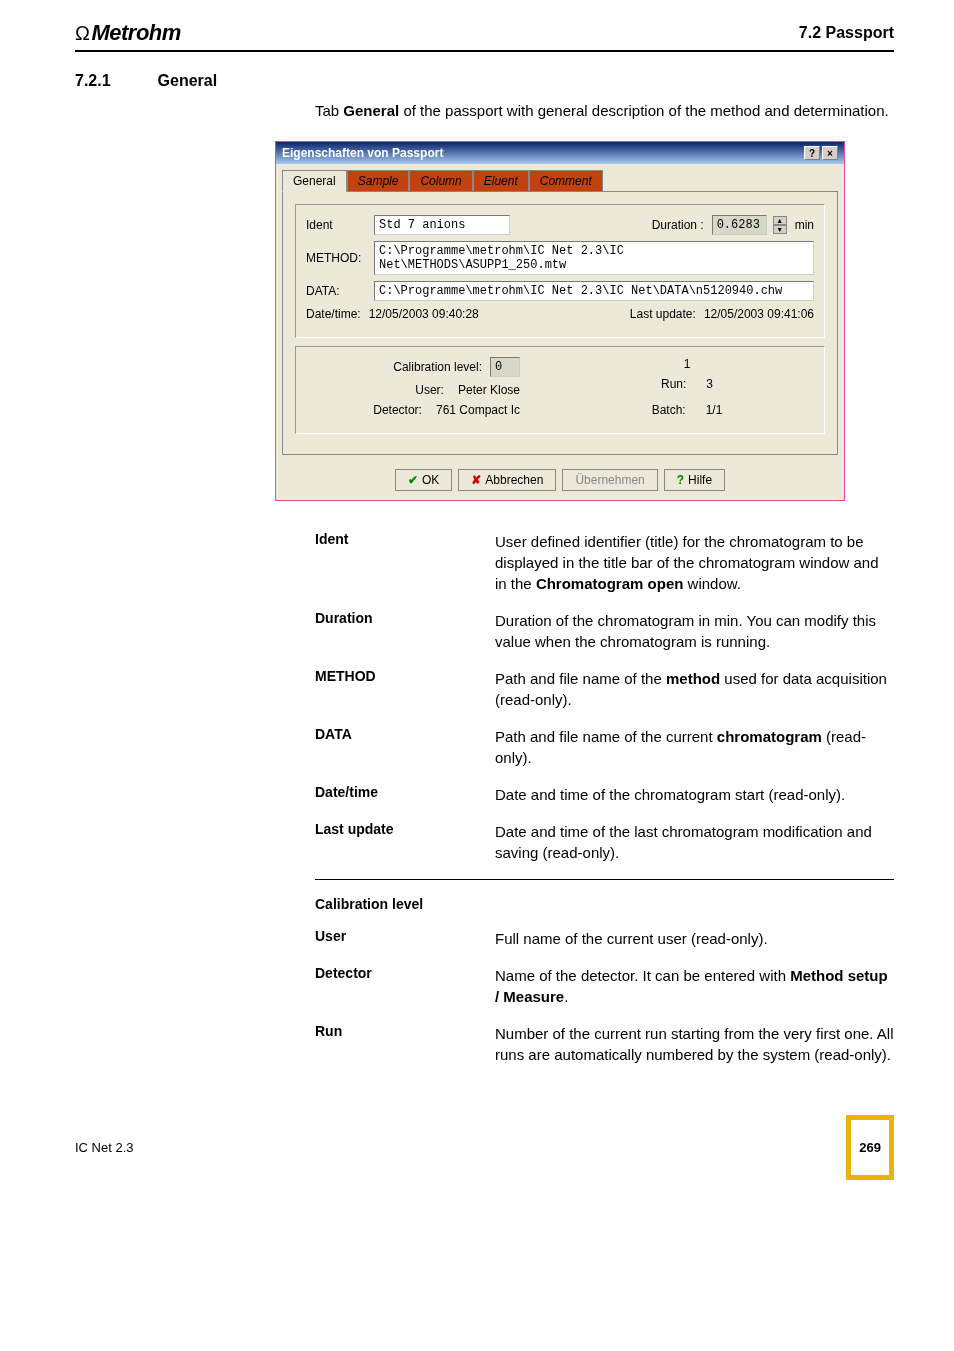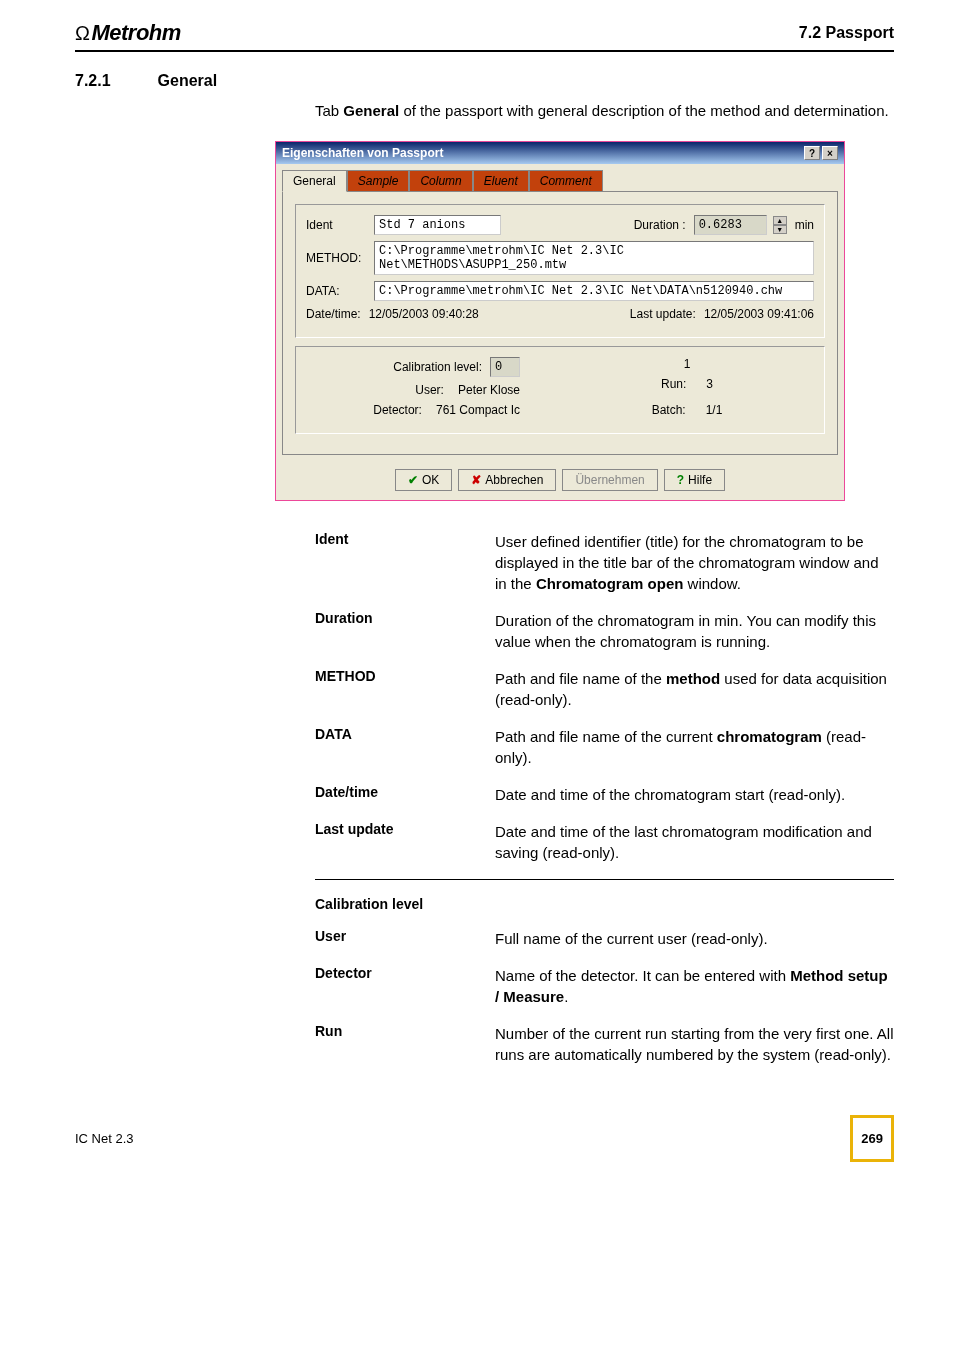--- a/index.html
+++ b/index.html
@@ -18,39 +18,39 @@
     .tb-icon { width: 16px; height: 14px; background: #d4d0c8; border: 1px solid #fff; border-right-color: #808080; border-bottom-color: #808080; display: flex; align-items: center; justify-content: center; color: #000; font-size: 10px; font-weight: bold; }
     .tab-row { display: flex; padding: 6px 0 0 6px; background: #ece9d8; }
     .tab { padding: 3px 10px; border: 1px solid #888; border-bottom: none; background: #ece9d8; font-size: 12px; }
     .tab.active { background: #ece9d8; border-bottom: 1px solid #ece9d8; position: relative; z-index: 2; }
     .tab.inactive { background: #c2410c; font-style: italic; }
     .tab-panel { border: 1px solid #888; margin: 0 6px 6px 6px; padding: 12px; background: #ece9d8; }
     .panel-inner { border: 1px solid #999; border-right-color: #fff; border-bottom-color: #fff; padding: 10px; margin-bottom: 8px; }
     .row { display: flex; align-items: center; margin-bottom: 6px; gap: 8px; }
     .lbl { min-width: 60px; }
     .inp { border: 1px inset #ccc; background: #fff; padding: 2px 4px; flex: 1; font-family: Liberation Mono, monospace; }
-    .inp.ro { background: #d8d8c8; width: 73px; flex: none; }
+    .inp.ro { background: #d8d8c8; width: 55px; flex: none; }
     .spin { display: inline-flex; flex-direction: column; margin-left: -2px; }
     .spin-btn { width: 14px; height: 9px; border: 1px solid #888; background: #d4d0c8; display: flex; align-items: center; justify-content: center; font-size: 7px; line-height: 1; }
     .half-row { display: flex; }
     .half { flex: 1; }
     .center-col { display: flex; flex-direction: column; align-items: center; gap: 6px; }
     .btn-row { display: flex; justify-content: center; gap: 6px; padding: 8px; }
     .btn { padding: 3px 12px; border: 1px solid #888; background: #ece9d8; font-size: 12px; display: flex; align-items: center; gap: 4px; }
     .btn.disabled { color: #888; }
     .check { color: #008000; font-weight: bold; }
     .cross { color: #c00; font-weight: bold; }
     .qmark { color: #008000; font-weight: bold; }
     .def-list { margin-left: 240px; }
     .def-row { display: flex; margin-bottom: 16px; }
     .def-term { width: 180px; font-weight: bold; font-size: 14px; flex-shrink: 0; }
     .def-desc { flex: 1; font-size: 15px; line-height: 1.4; }
     .def-sep { border-top: 1px solid #000; margin: 8px 0 16px 0; }
     .footer { display: flex; justify-content: space-between; align-items: center; margin-top: 50px; font-size: 13px; }
-    .page-num { border: 3px solid #eab308; padding: 13px 8px; font-weight: bold; }
+    .page-num { border: 5px solid #eab308; padding: 20px 8px; font-weight: bold; }
     .tab-content { position: relative; top: -1px; }
   </style>
 </head>
 <body>
 
 <div class="header">
   <div class="logo">
       <span class="logo-omega">Ω</span>
       <span>Metrohm</span>
     </div>

